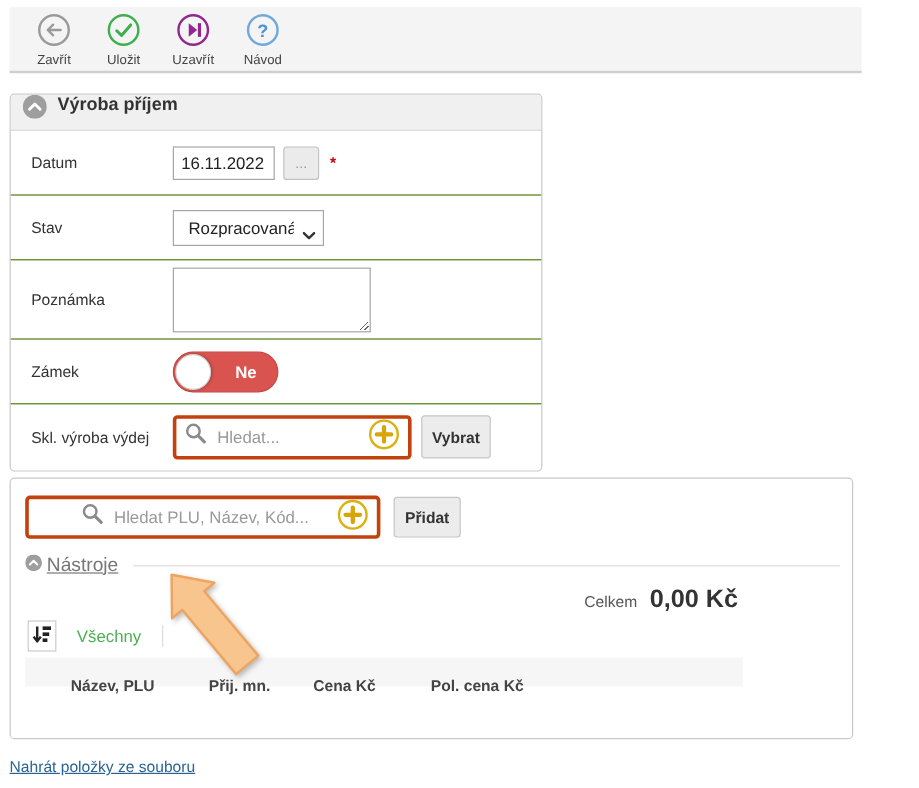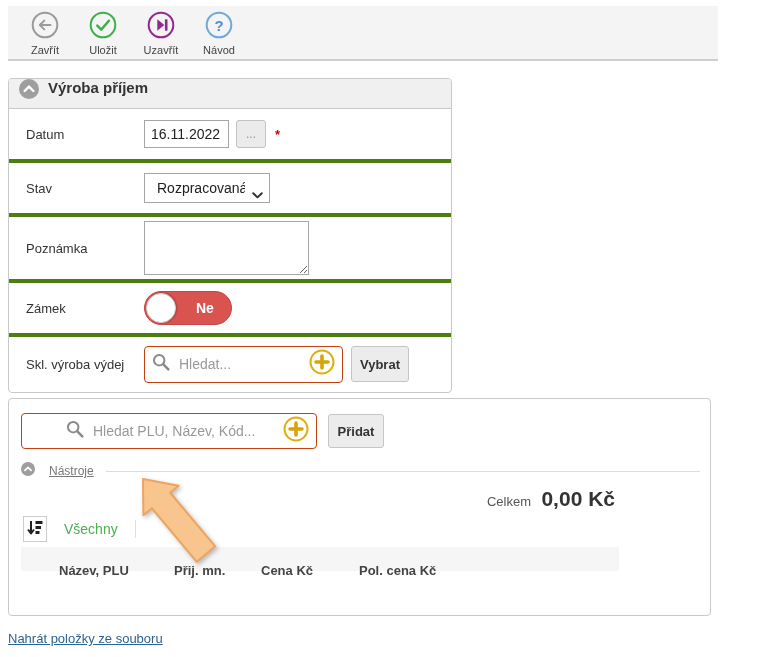--- a/index.html
+++ b/index.html
@@ -14,21 +14,21 @@
             align-items:center; gap:2px; cursor:pointer; font-family:inherit; }
   .tb-label { font-size:11px; color:#444; }
 
   
   .panel { position:absolute; left:8px; background:#fff; border:1px solid #c9c9c9; border-radius:4px; }
   .panel-header { height:30px; background:#f0f0f0; border-bottom:1px solid #c9c9c9;
                   display:flex; align-items:flex-start; padding-left:10px; border-radius:3px 3px 0 0; }
   .panel-title { font-size:15px; font-weight:bold; color:#333; margin-left:9px; }
 
   #panel-production { top:78px; width:444px; height:315px; }
-  .frow { display:flex; align-items:center; padding-left:17px; border-bottom:4px solid #4d7c0f; }
+  .frow { display:flex; align-items:center; padding-left:17px; border-bottom:1px solid #4d7c0f; }
   .frow.h54 { height:54px; } .frow.h66 { height:66px; } .frow.last { border-bottom:none; }
   .flabel { width:118px; font-size:13px; color:#333; flex-shrink:0; }
 
   .date-input { width:85px; height:28px; border:1px solid #a6a6a6; font-size:14px;
                 padding:0 6px; font-family:inherit; color:#222; }
   .dots-btn { width:30px; height:28px; margin-left:7px; background:#ebebeb; border:1px solid #c2c2c2;
               border-radius:3px; color:#999; font-size:12px; cursor:pointer; font-family:inherit; }
   .req { color:#cc0000; margin-left:9px; font-weight:bold; font-size:13px; }
 
   .sel-wrap { position:relative; width:126px; height:30px; }
@@ -39,37 +39,37 @@
 
   .toggle { position:relative; width:88px; height:34px; border-radius:17px; background:#d9534f;
             border:1px solid #c64743; cursor:pointer; }
   .knob { position:absolute; left:1px; top:1px; width:30px; height:30px; border-radius:50%;
           background:#fff; border:1px solid #cfcfcf; box-shadow:1px 0 2px rgba(0,0,0,.25); }
   .toggle-label { position:absolute; left:51px; top:8px; color:#fff; font-weight:bold; font-size:14px; }
 
   .note { width:165px; height:54px; border:1px solid #a6a6a6; resize:both;
           font-family:inherit; font-size:13px; padding:4px; }
 
-  .search { display:flex; align-items:center; border:1px solid #c2410c; border-radius:4px;
+  .search { display:flex; align-items:center; border:3px solid #c2410c; border-radius:4px;
             background:#fff; padding:0 7px; }
   .search input { border:none; outline:none; flex:1; font-size:14px; color:#333; min-width:0;
                   margin-left:8px; font-family:inherit; background:transparent; }
   .search input::placeholder { color:#999; opacity:1; }
   .search-sklad { width:199px; height:37px; }
   .btn { background:#ececec; border:1px solid #c6c6c6; border-radius:3px; font-size:13px;
          font-weight:bold; color:#333; cursor:pointer; font-family:inherit; }
   .vybrat-btn { width:58px; height:36px; margin-left:8px; }
 
   #panel-items { top:398px; width:703px; height:218px; }
   .p2-search-row { display:flex; align-items:center; margin:14px 0 0 12px; }
   .search-items { width:296px; height:36px;padding-left:44px; }
   .pridat-btn { width:56px; height:34px; margin-left:11px; }
 
   .tools-row { display:flex; align-items:center; margin:13px 10px 0 12px; }
-  .tools-link { font-size:12px; color:#777; text-decoration:underline; margin-left:14px; cursor:pointer;text-align:center; }
+  .tools-link { font-size:16px; color:#777; text-decoration:underline; margin-left:4px; cursor:pointer;text-align:center; }
   .tools-line { flex:1; border-top:1px solid #ddd; margin-left:12px; }
 
   .total-row { margin-top:7px; text-align:right; padding-right:95px; }
   .total-label { font-size:13px; color:#555; }
   .total-value { font-size:21px; font-weight:bold; color:#333; margin-left:6px; }
 
   .filter-row { display:flex; align-items:center; margin:5px 0 0 14px; }
   .sort-btn { width:24px; height:26px; background:#fff; border:1px solid #ccc; display:flex;
               align-items:center; justify-content:center; padding:0; cursor:pointer; }
   .filter-all { margin-left:17px; font-size:14px; color:#4caf50; cursor:pointer; }

